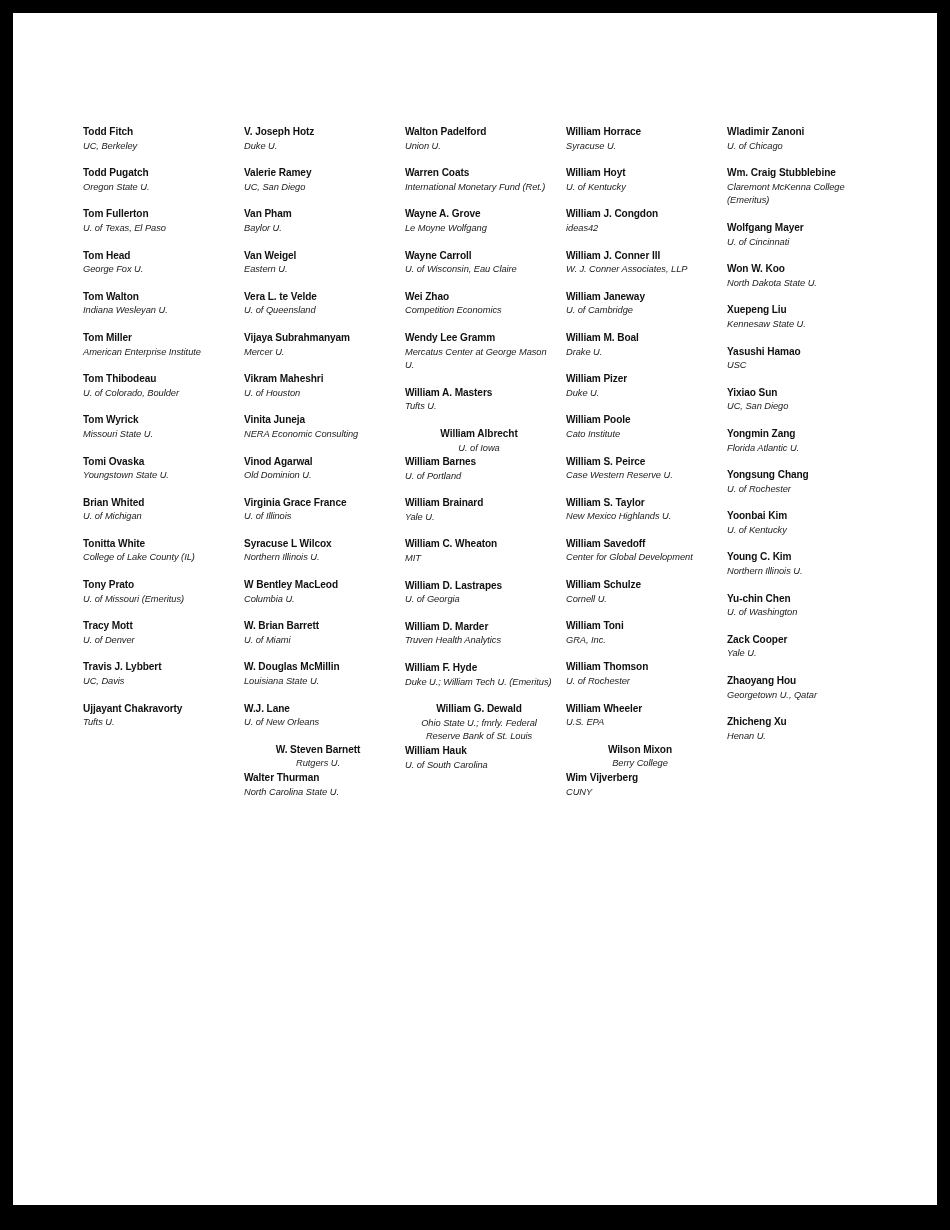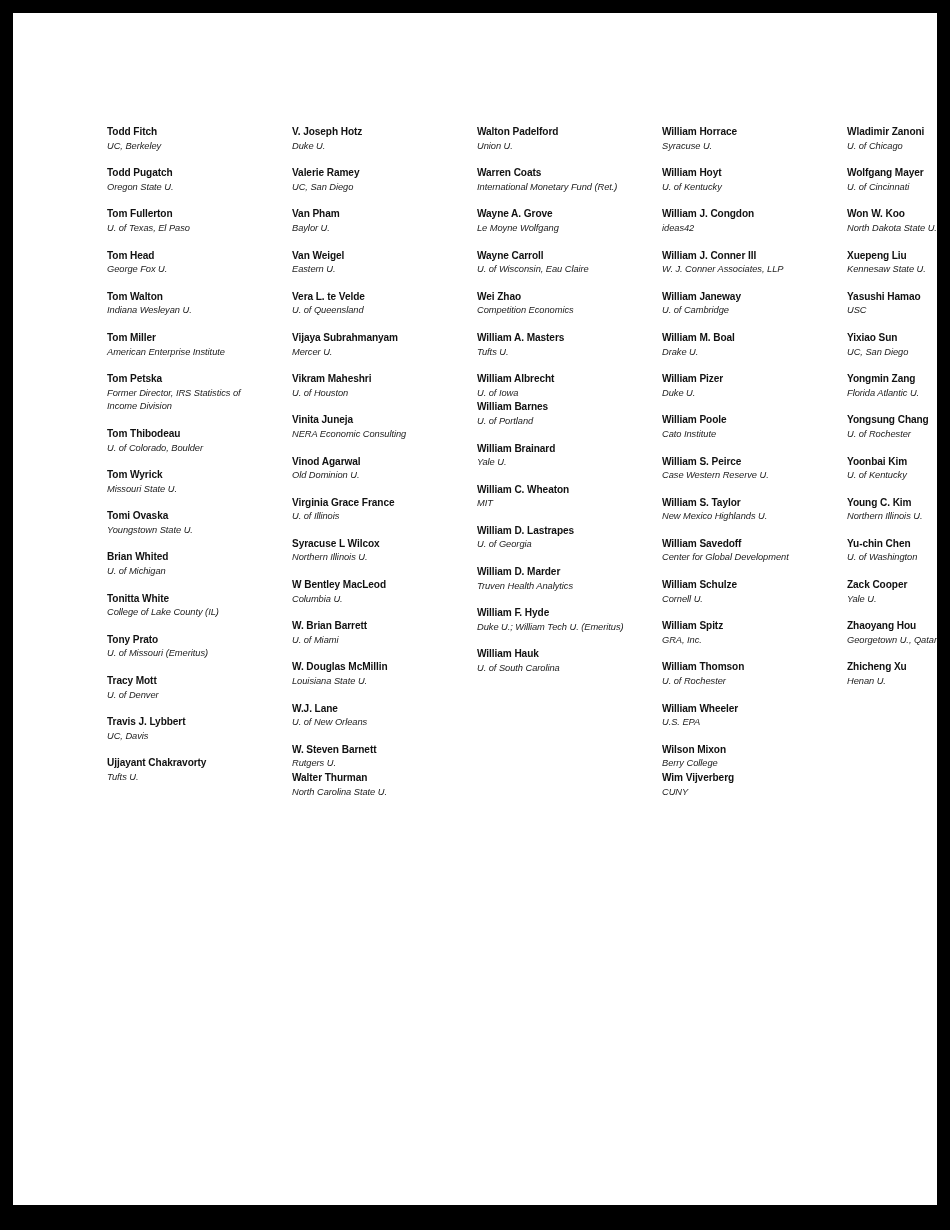--- a/index.html
+++ b/index.html
@@ -31,28 +31,28 @@
     width: 820px;
     display: flex;
     flex-direction: row;
     align-items: flex-start;
   }
   .column {
     width: 161px;
     flex: 0 0 161px;
     display: flex;
     flex-direction: column;
-    margin-left: 24px;
   }
   .entry {
     width: 148px;
     margin-bottom: 13px;
   }
   .entry.tight {
     margin-bottom: 0px;
+    text-align: center;
   }
   .entry-name {
     font-size: 10.1px;
     font-weight: bold;
     color: #111111;
     line-height: 13.6px;
     letter-spacing: -0.08px;
     margin: 0 0 1px 0;
   }
   .entry-affiliation {
@@ -88,24 +88,20 @@
         </div>
         <div class="entry">
           <div class="entry-name">Tom Walton</div>
           <div class="entry-affiliation">Indiana Wesleyan U.</div>
         </div>
         <div class="entry">
           <div class="entry-name">Tom Miller</div>
           <div class="entry-affiliation">American Enterprise Institute</div>
         </div>
         <div class="entry">
-          <div class="entry-name">Tom Petska</div>
-          <div class="entry-affiliation">Former Director, IRS Statistics of Income Division</div>
-        </div>
-        <div class="entry">
           <div class="entry-name">Tom Thibodeau</div>
           <div class="entry-affiliation">U. of Colorado, Boulder</div>
         </div>
         <div class="entry">
           <div class="entry-name">Tom Wyrick</div>
           <div class="entry-affiliation">Missouri State U.</div>
         </div>
         <div class="entry">
           <div class="entry-name">Tomi Ovaska</div>
           <div class="entry-affiliation">Youngstown State U.</div>
@@ -220,20 +216,24 @@
         </div>
         <div class="entry">
           <div class="entry-name">Wayne Carroll</div>
           <div class="entry-affiliation">U. of Wisconsin, Eau Claire</div>
         </div>
         <div class="entry">
           <div class="entry-name">Wei Zhao</div>
           <div class="entry-affiliation">Competition Economics</div>
         </div>
         <div class="entry">
+          <div class="entry-name">Wendy Lee Gramm</div>
+          <div class="entry-affiliation">Mercatus Center at George Mason U.</div>
+        </div>
+        <div class="entry">
           <div class="entry-name">William A. Masters</div>
           <div class="entry-affiliation">Tufts U.</div>
         </div>
         <div class="entry tight">
           <div class="entry-name">William Albrecht</div>
           <div class="entry-affiliation">U. of Iowa</div>
         </div>
         <div class="entry">
           <div class="entry-name">William Barnes</div>
           <div class="entry-affiliation">U. of Portland</div>
@@ -251,20 +251,24 @@
           <div class="entry-affiliation">U. of Georgia</div>
         </div>
         <div class="entry">
           <div class="entry-name">William D. Marder</div>
           <div class="entry-affiliation">Truven Health Analytics</div>
         </div>
         <div class="entry">
           <div class="entry-name">William F. Hyde</div>
           <div class="entry-affiliation">Duke U.; William Tech U. (Emeritus)</div>
         </div>
+        <div class="entry tight">
+          <div class="entry-name">William G. Dewald</div>
+          <div class="entry-affiliation">Ohio State U.; fmrly. Federal Reserve Bank of St. Louis</div>
+        </div>
         <div class="entry">
           <div class="entry-name">William Hauk</div>
           <div class="entry-affiliation">U. of South Carolina</div>
         </div>
       </div>
       <div class="column">
         <div class="entry">
           <div class="entry-name">William Horrace</div>
           <div class="entry-affiliation">Syracuse U.</div>
         </div>
@@ -306,21 +310,21 @@
         </div>
         <div class="entry">
           <div class="entry-name">William Savedoff</div>
           <div class="entry-affiliation">Center for Global Development</div>
         </div>
         <div class="entry">
           <div class="entry-name">William Schulze</div>
           <div class="entry-affiliation">Cornell U.</div>
         </div>
         <div class="entry">
-          <div class="entry-name">William Spitz</div>
+          <div class="entry-name">William Toni</div>
           <div class="entry-affiliation">GRA, Inc.</div>
         </div>
         <div class="entry">
           <div class="entry-name">William Thomson</div>
           <div class="entry-affiliation">U. of Rochester</div>
         </div>
         <div class="entry">
           <div class="entry-name">William Wheeler</div>
           <div class="entry-affiliation">U.S. EPA</div>
         </div>
@@ -330,20 +334,24 @@
         </div>
         <div class="entry">
           <div class="entry-name">Wim Vijverberg</div>
           <div class="entry-affiliation">CUNY</div>
         </div>
       </div>
       <div class="column">
         <div class="entry">
           <div class="entry-name">Wladimir Zanoni</div>
           <div class="entry-affiliation">U. of Chicago</div>
+        </div>
+        <div class="entry">
+          <div class="entry-name">Wm. Craig Stubblebine</div>
+          <div class="entry-affiliation">Claremont McKenna College (Emeritus)</div>
         </div>
         <div class="entry">
           <div class="entry-name">Wolfgang Mayer</div>
           <div class="entry-affiliation">U. of Cincinnati</div>
         </div>
         <div class="entry">
           <div class="entry-name">Won W. Koo</div>
           <div class="entry-affiliation">North Dakota State U.</div>
         </div>
         <div class="entry">

